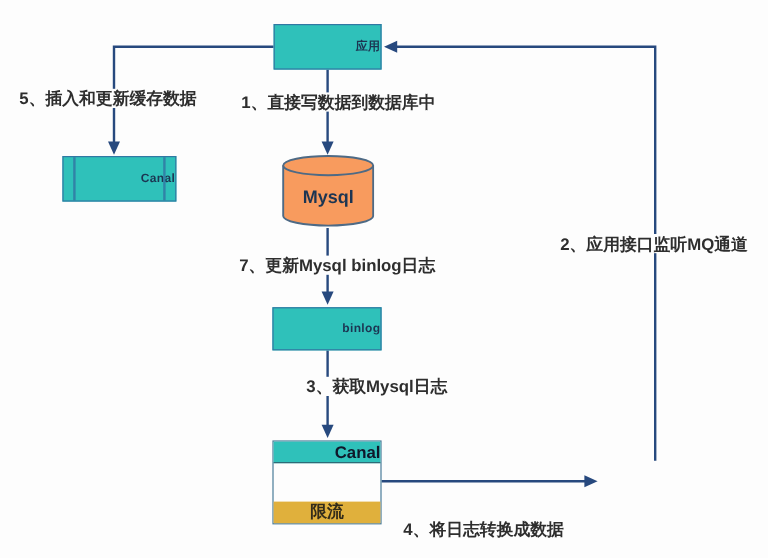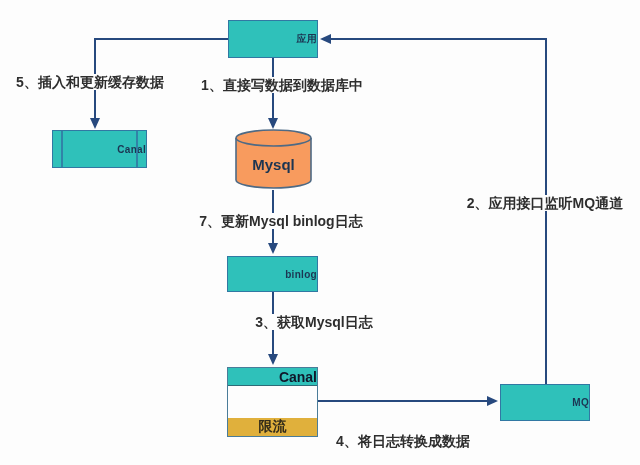--- a/index.html
+++ b/index.html
@@ -164,23 +164,20 @@
 
   <div class="node-canal-group">
     <div class="canal-cell">
       <span>Canal</span>
     </div>
     <div class="limit-cell">
       <span>限流</span>
     </div>
   </div>
 
-  <div class="node node-mq">
-    <span>MQ</span>
-  </div>
 
   <div class="edge-label el-1">1、直接写数据到数据库中</div>
   <div class="edge-label el-2">7、更新Mysql binlog日志</div>
   <div class="edge-label el-3">3、获取Mysql日志</div>
   <div class="edge-label el-4">4、将日志转换成数据</div>
   <div class="edge-label el-5">2、应用接口监听MQ通道</div>
   <div class="edge-label el-6">5、插入和更新缓存数据</div>
 
 </div>
 

